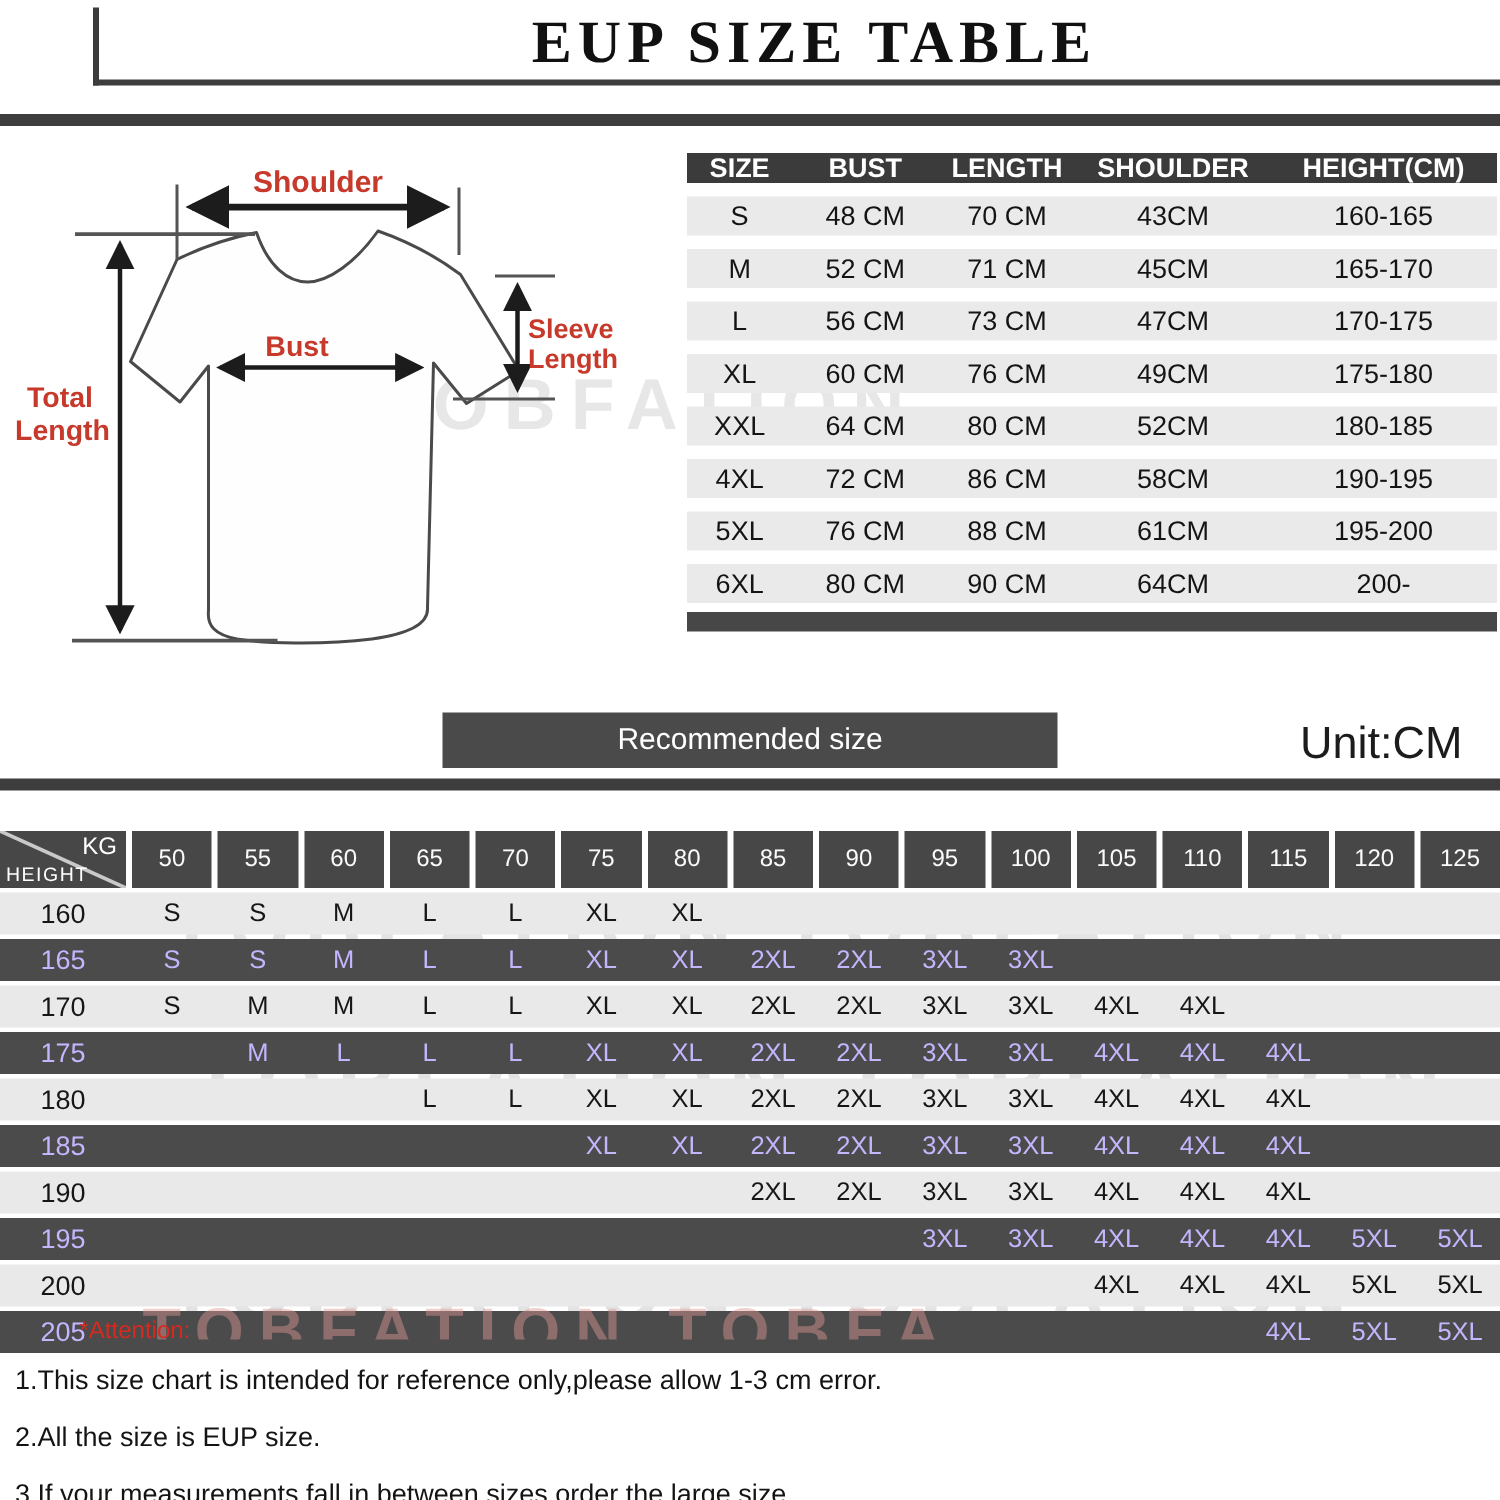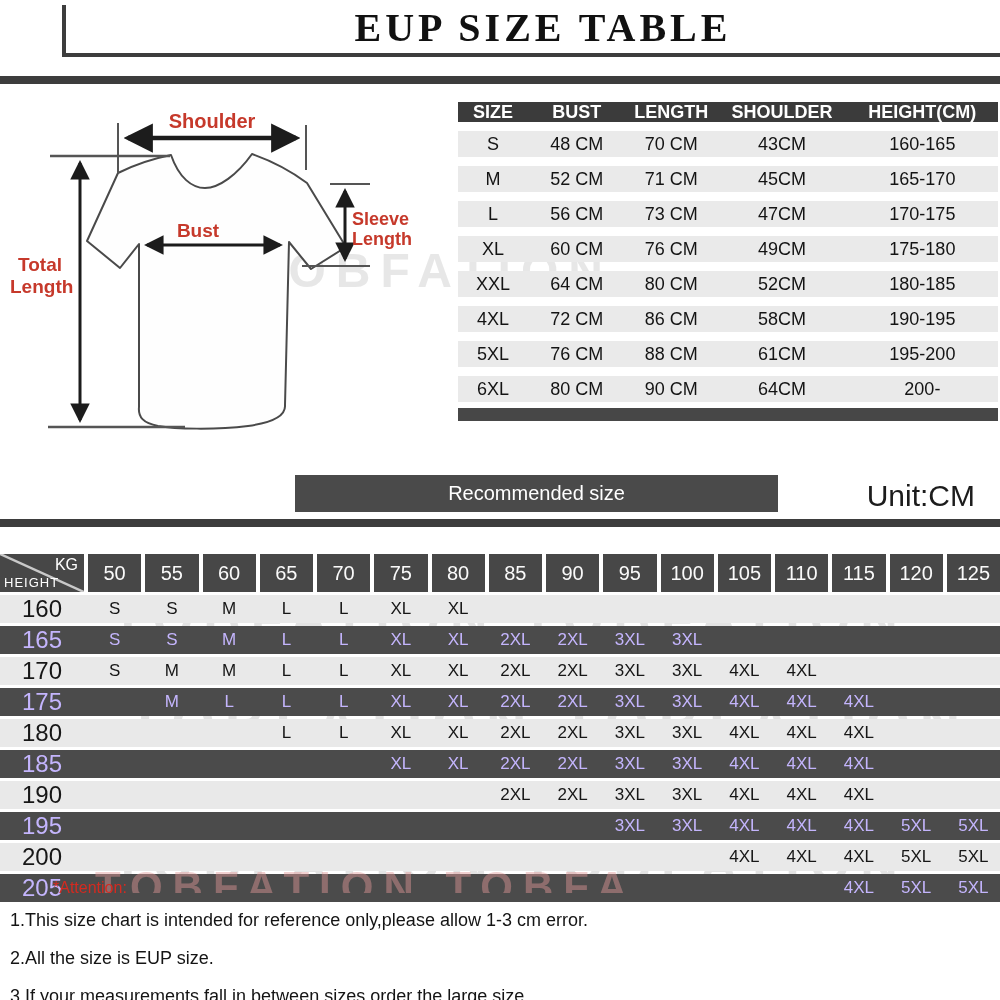--- a/index.html
+++ b/index.html
@@ -25,42 +25,42 @@
 
   
   .size-table { position:absolute; left:458px; top:102px; width:540px; }
   .st-grid { display:grid; grid-template-columns:13% 18% 17% 24% 28%; align-items:center; text-align:center; }
   .st-header { background:#3b3b3b; color:#fff; height:20px; font-size:18px; font-weight:bold; }
   .st-body .st-grid { background:#eaeaea; height:26px; margin-top:9px; font-size:18px; color:#141414; }
   .st-bottom-bar { margin-top:6px; height:13px; background:#474747; }
 
   
   .rec-bar {
-    position:absolute; left:295px; top:475px; width:483px; height:37px; background:#4a4a4a;
+    position:absolute; left:295px; top:475px; width:410px; height:37px; background:#4a4a4a;
     color:#fff; font-size:20px; display:flex; align-items:center; justify-content:center;
   }
   .unit { position:absolute; right:25px; top:479px; font-size:30px; color:#1c1c1c; }
   .bar-mid { position:absolute; left:0; top:519px; width:1000px; height:8px; background:#3d3d3d; }
 
   
   .matrix { position:absolute; left:0; top:530px; width:1000px; }
   .mrow {
     display:grid; grid-template-columns:84px repeat(16, 1fr); column-gap:4px;
     align-items:center; text-align:center; height:28px; margin-bottom:3px;
   }
   .mrow.mheader { height:38px; margin-bottom:3px; background:transparent;margin-top:24px; }
-  .mheader .mhcell { background:#474747; color:#fafafa; font-size:20px; height:38px; line-height:38px; }
+  .mheader .mhcell { background:#474747; color:#fafafa; font-size:16px; height:38px; line-height:38px; }
   .corner { position:relative; background:#474747; height:38px; overflow:hidden; }
   .corner .diag { position:absolute; left:0; top:0; width:100%; height:100%; }
   .corner .kg { position:absolute; right:6px; top:2px; color:#fff; font-size:16px; }
   .corner .hgt { position:absolute; left:4px; bottom:2px; color:#fff; font-size:13px; letter-spacing:1px; }
   .mrow.light { background:#e9e9e9; color:#161616; }
   .mrow.dark  { background:#4b4b4b; color:#c4b5fd; }
   .mcell { font-size:17px; }
-  .hcell { font-size:24px; }
+  .hcell { font-size:18px; }
 
   
   .footer { position:absolute; left:10px; top:879px; width:980px; }
   .attention { color:#d42a20; font-size:16px; margin-bottom:13px;margin-left:43px; }
   .note { font-size:18px; color:#141414; margin-bottom:17px; }
 
   
   .wm {
     position:absolute; font-weight:bold; letter-spacing:10px; white-space:nowrap;
     pointer-events:none; font-size:52px; color:rgba(150,150,150,0.27);

